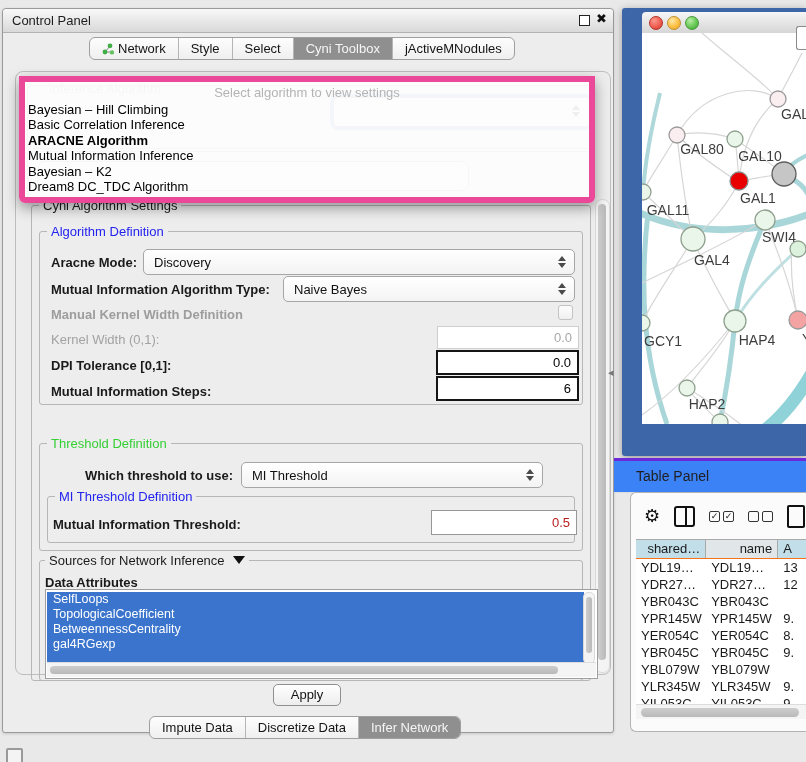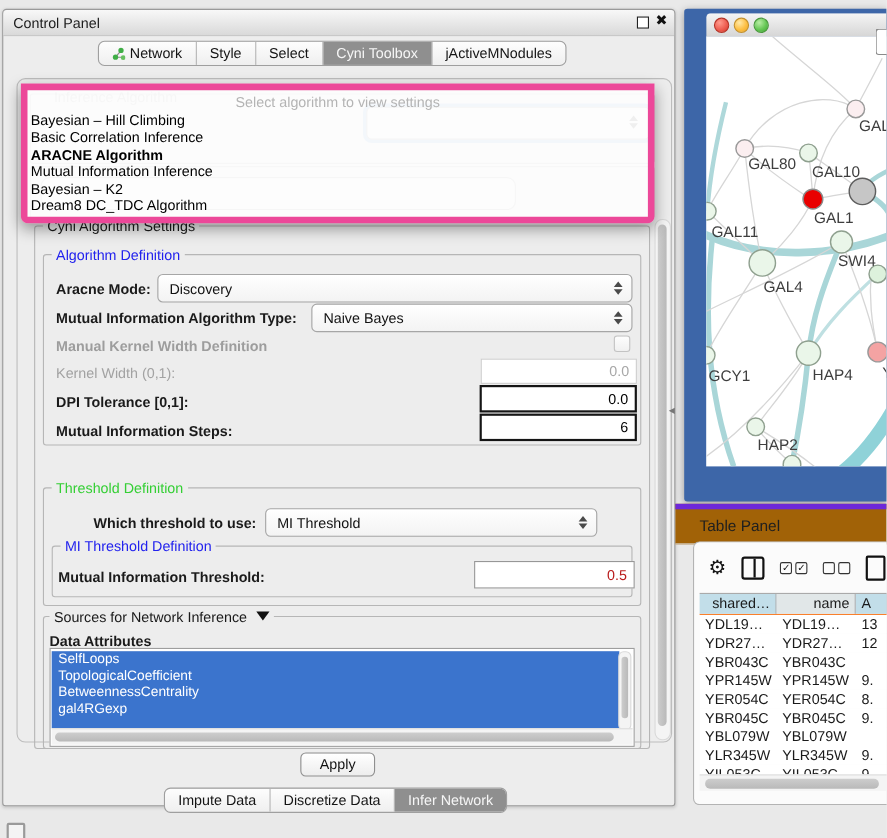--- a/index.html
+++ b/index.html
@@ -108,22 +108,22 @@
     background:linear-gradient(#f5f5f5,#d6d6d6);border-bottom:1px solid #9b9b9b;border-radius:4px 0 0 0;}
   .traffic{position:absolute;width:12px;height:12px;border-radius:50%;top:4px;}
   .t-red{background:radial-gradient(circle at 35% 30%,#ff9a8d,#ee5f52 55%,#d13327);border:1px solid #b33226;}
   .t-yellow{background:radial-gradient(circle at 35% 30%,#ffe9a8,#fdbf43 55%,#e8a426);border:1px solid #c2902c;}
   .t-green{background:radial-gradient(circle at 35% 30%,#b8eda4,#66c755 55%,#3fa232);border:1px solid #49983c;}
   .net-canvas{position:absolute;left:20px;top:25px;width:164px;height:391px;background:#fff;overflow:hidden;}
   .net-node-label{font-size:14px;fill:#3e3e3e;font-family:"Liberation Sans",sans-serif;}
   .cut-white-box{left:796px;top:26px;width:10px;height:22px;background:#fff;border:1px solid #8a8a8a;border-right:none;border-radius:3px 0 0 3px;z-index:6;}
 
   
-  .table-panel-bar{left:614px;top:458px;width:192px;height:31px;background:#a16207;
-    border-top:5px solid #6d28d9;border-bottom:1px solid #dcdcdc;}
+  .table-panel-bar{left:614px;top:458px;width:192px;height:31px;background:#3b82f6;
+    border-top:3px solid #6d28d9;border-bottom:1px solid #dcdcdc;}
   .table-panel-title{position:absolute;left:22px;top:7px;font-size:14px;color:#1f1f1f;}
   .table-container{left:630px;top:492px;width:176px;height:238px;background:#fbfbfb;
     border:1px solid #b3b3b3;border-radius:6px 0 0 6px;border-right:none;}
   .tbl-toolbar{position:absolute;left:0;top:8px;right:0;height:30px;display:flex;align-items:center;gap:14px;padding-left:13px;}
   .gear-glyph{font-size:18px;color:#111;line-height:18px;}
   .col-icon{width:17px;height:17px;border:2px solid #111;border-radius:3px;position:relative;}
   .col-icon::after{content:"";position:absolute;left:50%;top:0;bottom:0;width:2px;background:#111;}
   .chk-pair{display:flex;gap:3px;}
   .chk{width:9px;height:9px;border:1.5px solid #333;border-radius:2px;position:relative;font-size:9px;line-height:8px;text-align:center;color:#111;}
   .page-icon{width:14px;height:19px;border:2px solid #111;border-radius:2px;}
@@ -264,21 +264,21 @@
   <span class="form-label" style="left:50px;top:508px;">Mutual Information Threshold:</span>
   <div class="textfield tf-normal" style="left:428px;top:501px;width:138px;height:23px;">0.5</div>
 
   <div class="groupbox" style="left:36px;top:551px;width:542px;height:119px;"></div>
   <span class="group-label" style="left:42px;top:545px;">
     <span>Sources for Network Inference</span><span class="down-tri"></span>
   </span>
 
   <span class="form-label" style="left:42px;top:566px;">Data Attributes</span>
 
-  <div class="attr-list" style="left:42px;top:580px;width:530px;height:88px;">
+  <div class="attr-list" style="left:42px;top:580px;width:530px;height:88px;padding-left:21px;">
     <div class="attr-sel" style="height:70px;" id="attr-items">
         <div class="attr-item">SelfLoops</div>
         <div class="attr-item">TopologicalCoefficient</div>
         <div class="attr-item">BetweennessCentrality</div>
         <div class="attr-item">gal4RGexp</div>
       </div>
     <div class="vscroll-track" style="right:2px;top:2px;width:10px;height:70px;border-radius:5px;">
       <div class="vscroll-thumb" style="left:1.5px;top:4px;width:6px;height:56px;"></div>
     </div>
     <div class="hscroll-track" style="left:1px;right:1px;bottom:1px;height:14px;">

